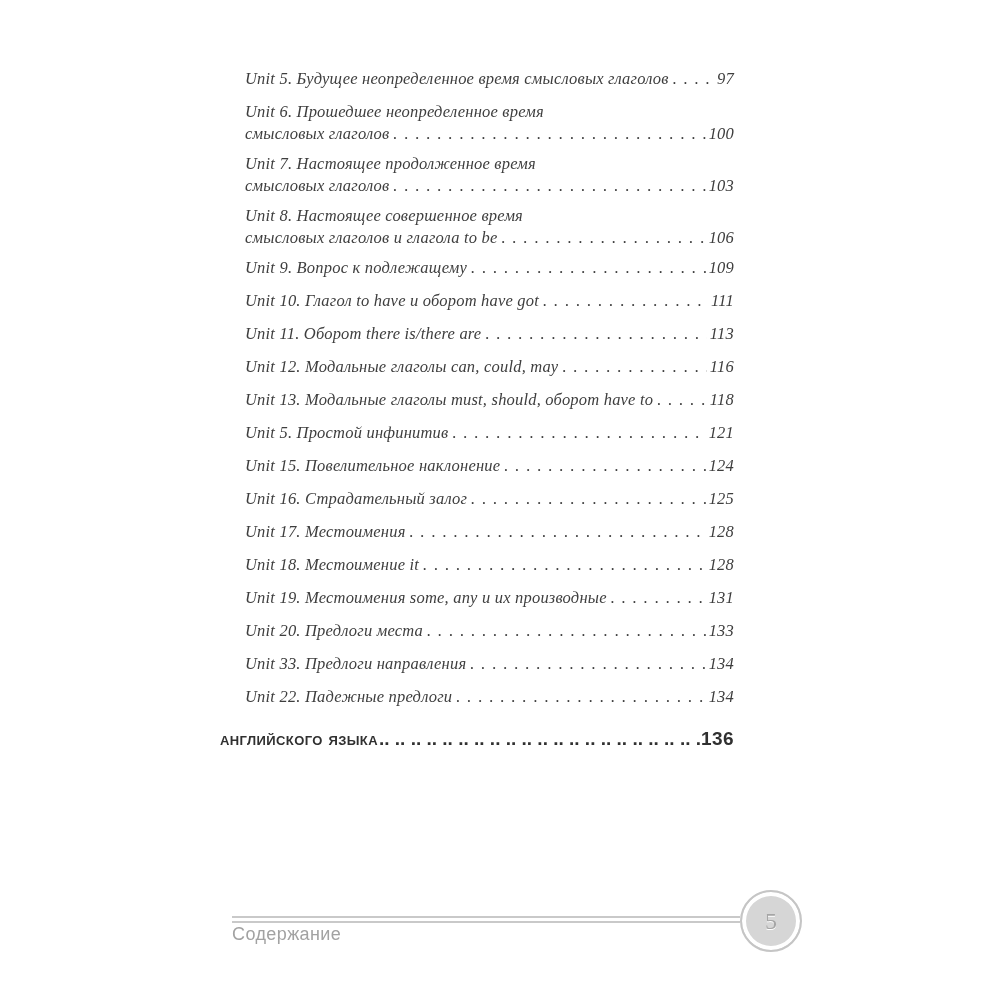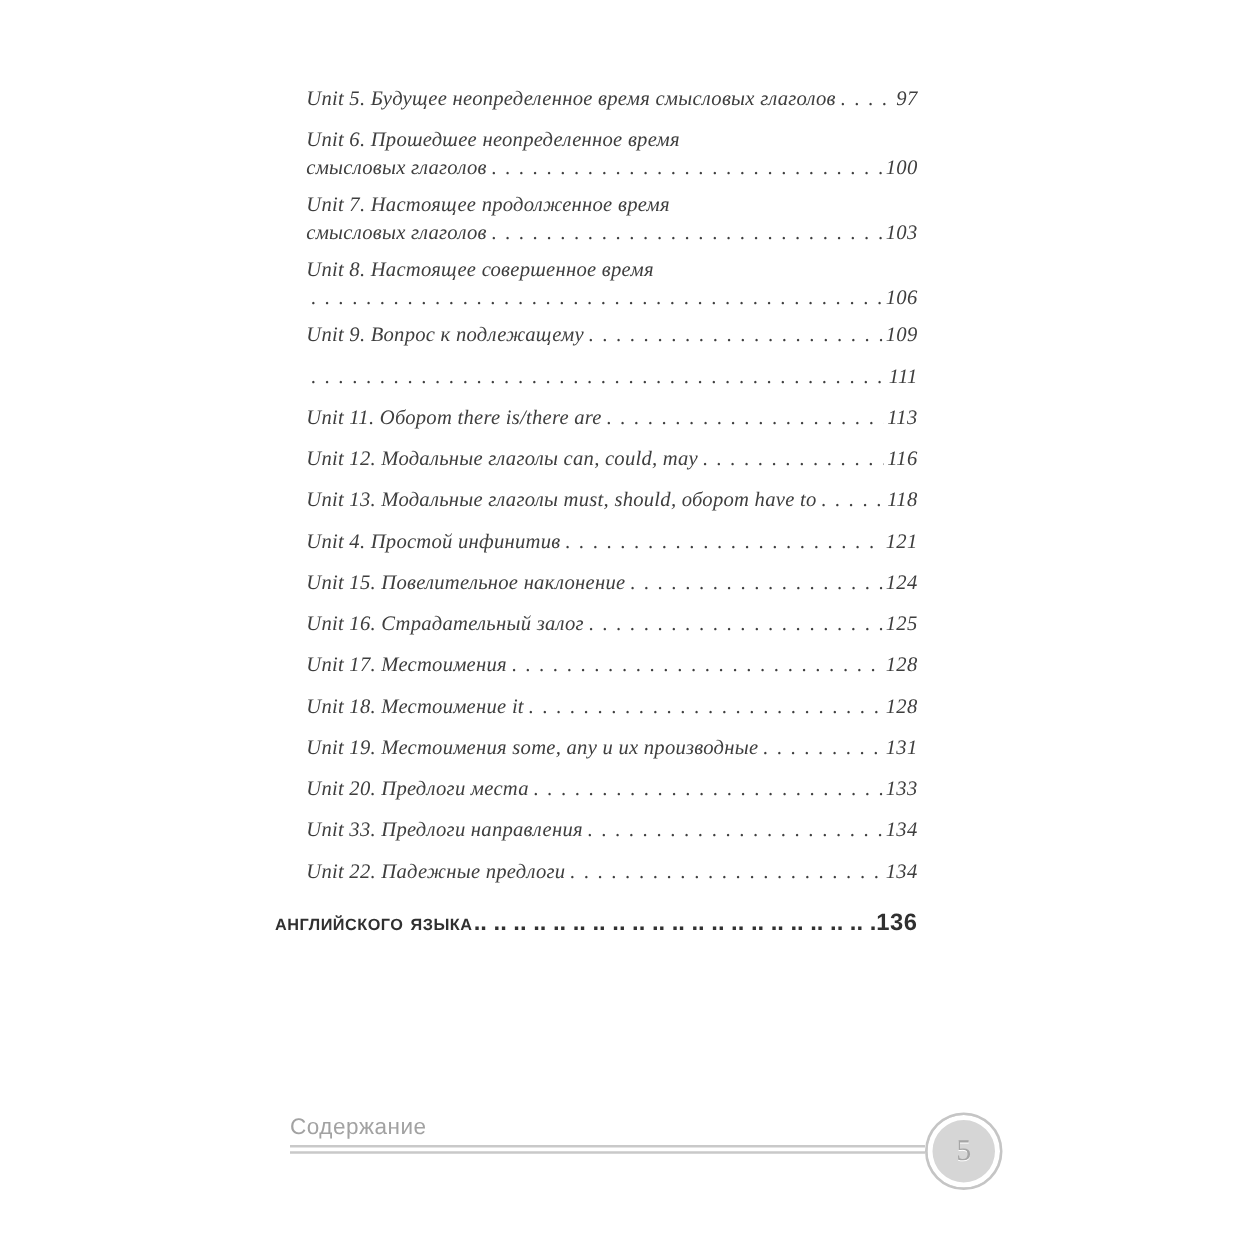--- a/index.html
+++ b/index.html
@@ -76,21 +76,21 @@
   .toc-entry.appendix .leader { margin: 0 1px 0 1px; }
   .toc-entry.appendix .leader::after {
     letter-spacing: 0;
     content: ".. .. .. .. .. .. .. .. .. .. .. .. .. .. .. .. .. .. .. .. .. .. .. .. .. .. .. .. .. .. .. .. .. .. .. ..";
   }
 
   
   .footer-label {
     position: absolute;
     left: 232px;
-    top: 890px;
+    top: 923px;
     font-family: "Liberation Sans", sans-serif;
     font-size: 18px;
     line-height: 22px;
     letter-spacing: 0.4px;
     color: var(--footer-text);
   }
   .footer-rule {
     position: absolute;
     left: 232px;
     top: 916px;
@@ -146,33 +146,35 @@
     <div class="toc-line">Unit 7. Настоящее продолженное время</div>
         <div class="toc-row">
       <span class="toc-text">смысловых глаголов</span>
       <span class="leader"></span>
       <span class="toc-page">103</span>
     </div>
   </div>
       <div class="toc-entry multi">
     <div class="toc-line">Unit 8. Настоящее совершенное время</div>
         <div class="toc-row">
+      <span class="toc-text">смысловых глаголов и глагола to be</span>
       <span class="leader"></span>
       <span class="toc-page">106</span>
     </div>
   </div>
       <div class="toc-entry">
     <div class="toc-row">
       <span class="toc-text">Unit 9. Вопрос к подлежащему</span>
       <span class="leader"></span>
       <span class="toc-page">109</span>
     </div>
   </div>
       <div class="toc-entry">
     <div class="toc-row">
+      <span class="toc-text">Unit 10. Глагол to have и оборот have got</span>
       <span class="leader"></span>
       <span class="toc-page">111</span>
     </div>
   </div>
       <div class="toc-entry">
     <div class="toc-row">
       <span class="toc-text">Unit 11. Оборот there is/there are</span>
       <span class="leader"></span>
       <span class="toc-page">113</span>
     </div>
@@ -186,21 +188,21 @@
   </div>
       <div class="toc-entry">
     <div class="toc-row">
       <span class="toc-text">Unit 13. Модальные глаголы must, should, оборот have to</span>
       <span class="leader"></span>
       <span class="toc-page">118</span>
     </div>
   </div>
       <div class="toc-entry">
     <div class="toc-row">
-      <span class="toc-text">Unit 4. Простой инфинитив</span>
+      <span class="toc-text">Unit 5. Простой инфинитив</span>
       <span class="leader"></span>
       <span class="toc-page">121</span>
     </div>
   </div>
       <div class="toc-entry">
     <div class="toc-row">
       <span class="toc-text">Unit 15. Повелительное наклонение</span>
       <span class="leader"></span>
       <span class="toc-page">124</span>
     </div>

